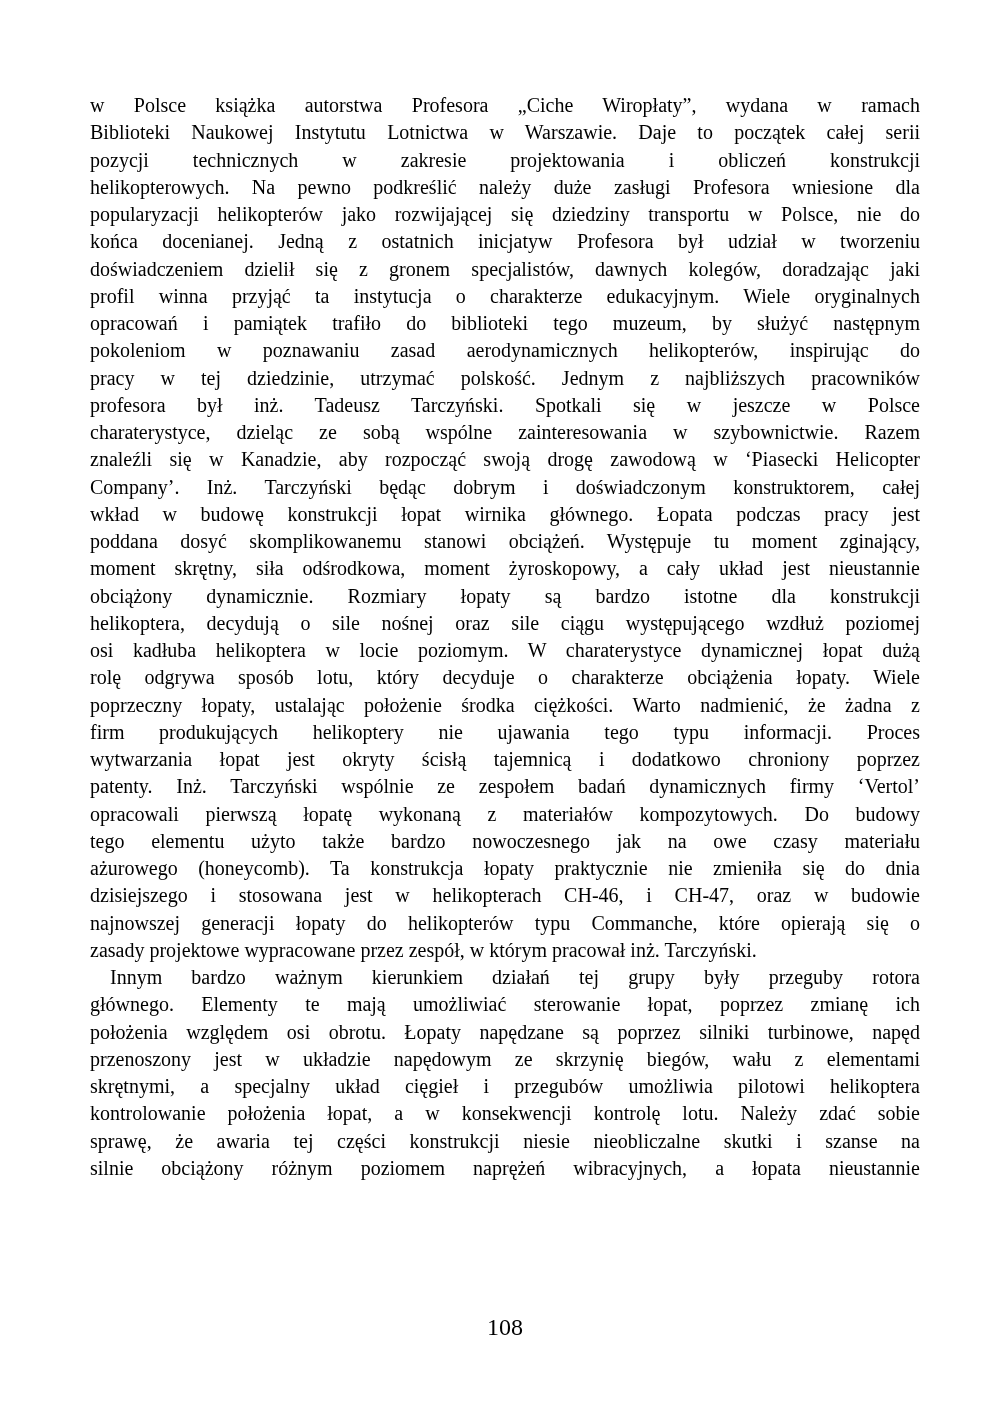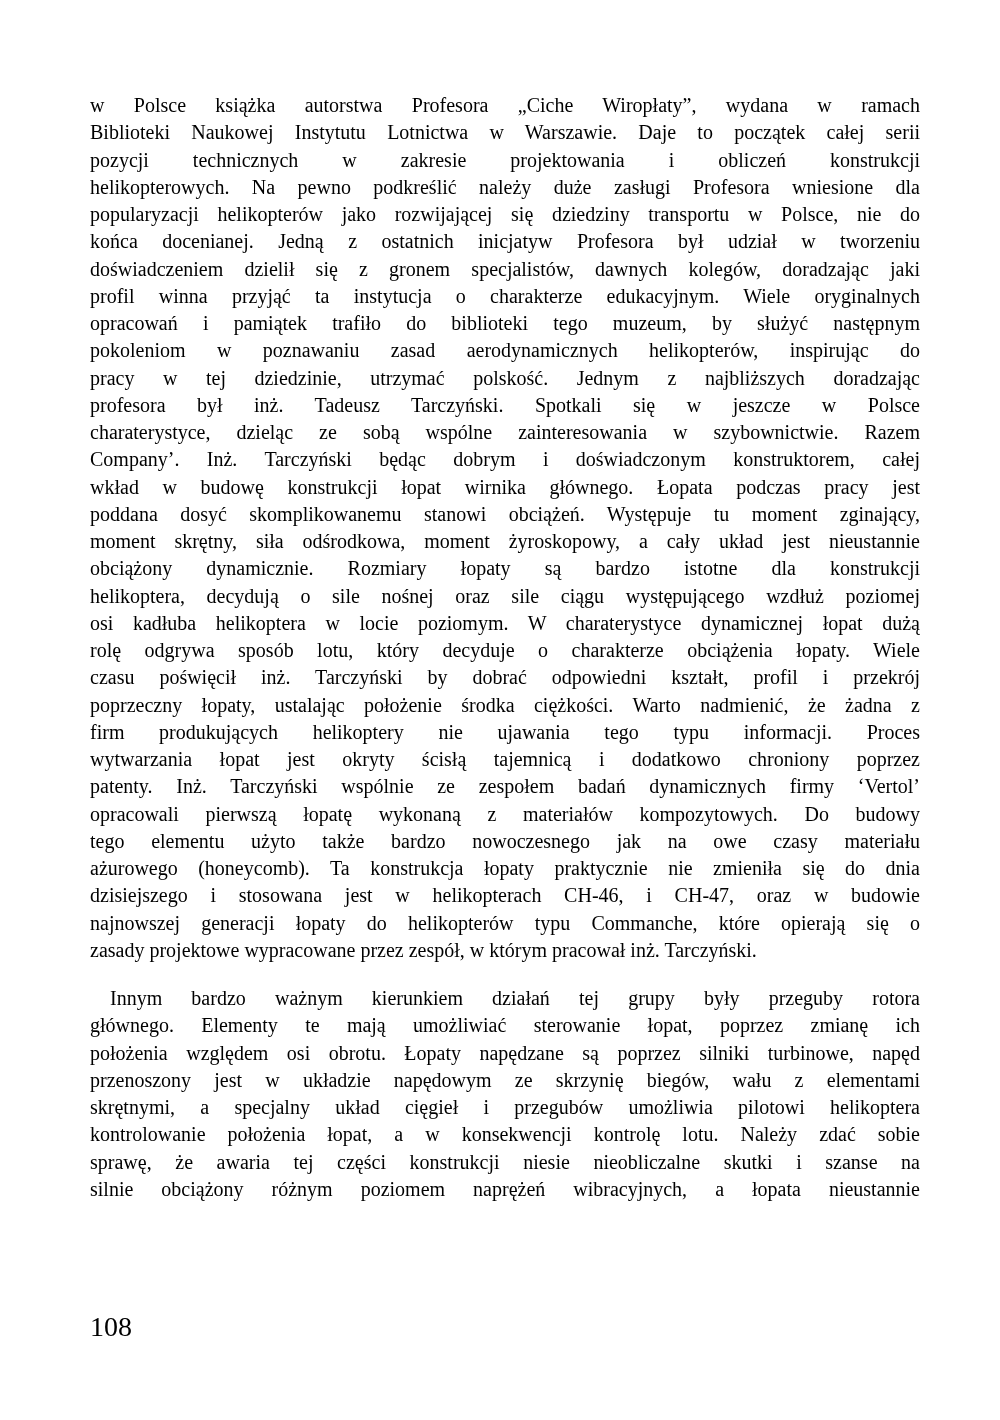--- a/index.html
+++ b/index.html
@@ -26,62 +26,61 @@
   }
   .line {
     text-align: justify;
     text-align-last: justify;
     white-space: normal;
     overflow: hidden;
     height: 27.25px;
   }
   .line.indent {
     text-indent: 20px;
-    margin-top: 21px;
   }
   .line.para-end {
     text-align-last: left;
   }
   .page-number {
     position: absolute;
     top: 1312px;
     left: 90px;
     width: 830px;
-    text-align: left;
-    font-size: 28px;
+    text-align: center;
+    font-size: 24px;
     line-height: 30px;
   }
 </style>
 </head>
 <body>
 
 <div class="page">
   <div class="body-text">
       <div class="line">w Polsce książka autorstwa Profesora „Ciche Wiropłaty”, wydana w ramach</div>
       <div class="line">Biblioteki Naukowej Instytutu Lotnictwa w Warszawie. Daje to początek całej serii</div>
       <div class="line">pozycji technicznych w zakresie projektowania i obliczeń konstrukcji</div>
       <div class="line">helikopterowych. Na pewno podkreślić należy duże zasługi Profesora wniesione dla</div>
       <div class="line">popularyzacji helikopterów jako rozwijającej się dziedziny transportu w Polsce, nie do</div>
       <div class="line">końca docenianej.  Jedną z ostatnich inicjatyw Profesora był udział w tworzeniu</div>
       <div class="line">doświadczeniem dzielił się z gronem specjalistów, dawnych kolegów, doradzając jaki</div>
       <div class="line">profil winna przyjąć ta instytucja o charakterze edukacyjnym. Wiele oryginalnych</div>
       <div class="line">opracowań i pamiątek trafiło do biblioteki tego muzeum, by służyć następnym</div>
       <div class="line">pokoleniom w poznawaniu zasad aerodynamicznych helikopterów, inspirując do</div>
-      <div class="line">pracy w tej dziedzinie, utrzymać polskość. Jednym z najbliższych doradzając</div>
+      <div class="line">pracy w tej dziedzinie, utrzymać polskość. Jednym z najbliższych pracowników</div>
       <div class="line">profesora był inż. Tadeusz Tarczyński. Spotkali się w jeszcze w Polsce</div>
       <div class="line">charaterystyce, dzieląc ze sobą wspólne zainteresowania w szybownictwie. Razem</div>
+      <div class="line">znaleźli się w Kanadzie, aby rozpocząć swoją drogę zawodową w ‘Piasecki Helicopter</div>
       <div class="line">Company’. Inż. Tarczyński będąc dobrym i doświadczonym konstruktorem, całej</div>
       <div class="line">wkład w budowę konstrukcji łopat wirnika głównego. Łopata podczas pracy jest</div>
       <div class="line">poddana dosyć skomplikowanemu stanowi obciążeń. Występuje tu moment zginający,</div>
       <div class="line">moment skrętny, siła odśrodkowa, moment żyroskopowy, a cały układ jest nieustannie</div>
       <div class="line">obciążony dynamicznie. Rozmiary łopaty są bardzo istotne dla konstrukcji</div>
       <div class="line">helikoptera, decydują o sile nośnej  oraz sile ciągu występującego wzdłuż poziomej</div>
       <div class="line">osi kadłuba helikoptera w locie poziomym. W charaterystyce dynamicznej łopat dużą</div>
       <div class="line">rolę odgrywa sposób lotu, który decyduje o charakterze obciążenia łopaty. Wiele</div>
-      <div class="line">czasu poświęcił inż. Tarczyński by dobrać odpowiedni kształt, profil i przekrój</div>
       <div class="line">poprzeczny łopaty, ustalając położenie środka ciężkości. Warto nadmienić, że żadna z</div>
       <div class="line">firm produkujących helikoptery nie ujawania tego typu informacji. Proces</div>
       <div class="line">wytwarzania łopat jest okryty ścisłą tajemnicą i dodatkowo chroniony poprzez</div>
       <div class="line">patenty.  Inż. Tarczyński wspólnie ze zespołem badań dynamicznych firmy ‘Vertol’</div>
       <div class="line">opracowali pierwszą łopatę wykonaną z materiałów kompozytowych. Do budowy</div>
       <div class="line">tego elementu użyto także bardzo nowoczesnego jak na owe czasy materiału</div>
       <div class="line">ażurowego (honeycomb). Ta konstrukcja łopaty praktycznie nie zmieniła się do dnia</div>
       <div class="line">dzisiejszego i stosowana jest w helikopterach CH-46, i CH-47, oraz w budowie</div>
       <div class="line">najnowszej  generacji łopaty do  helikopterów typu Commanche, które opierają się o</div>
       <div class="line para-end">zasady projektowe wypracowane przez zespół, w którym pracował inż. Tarczyński.</div>

